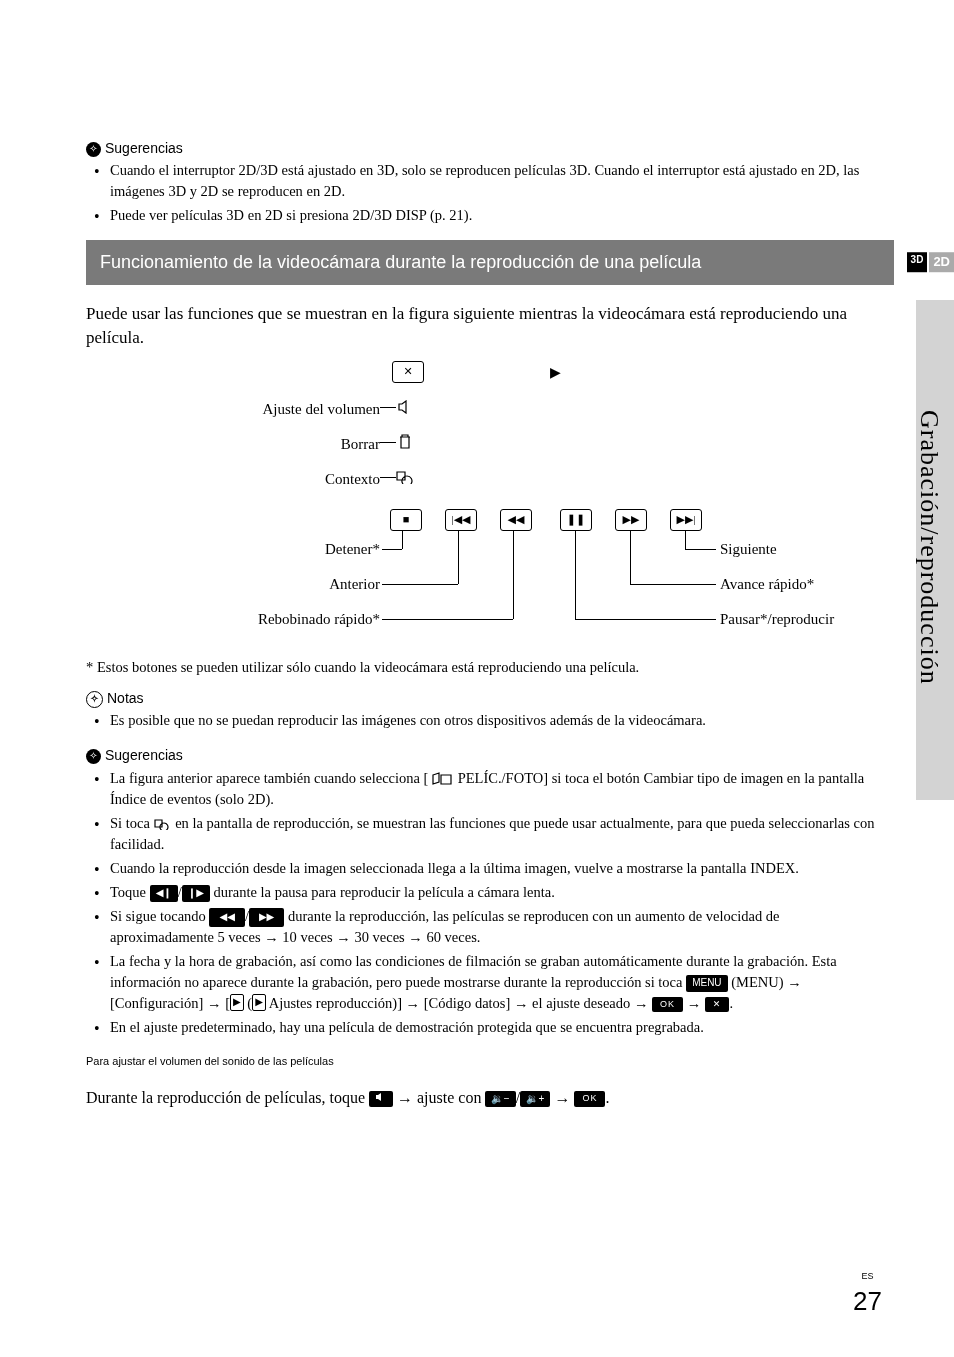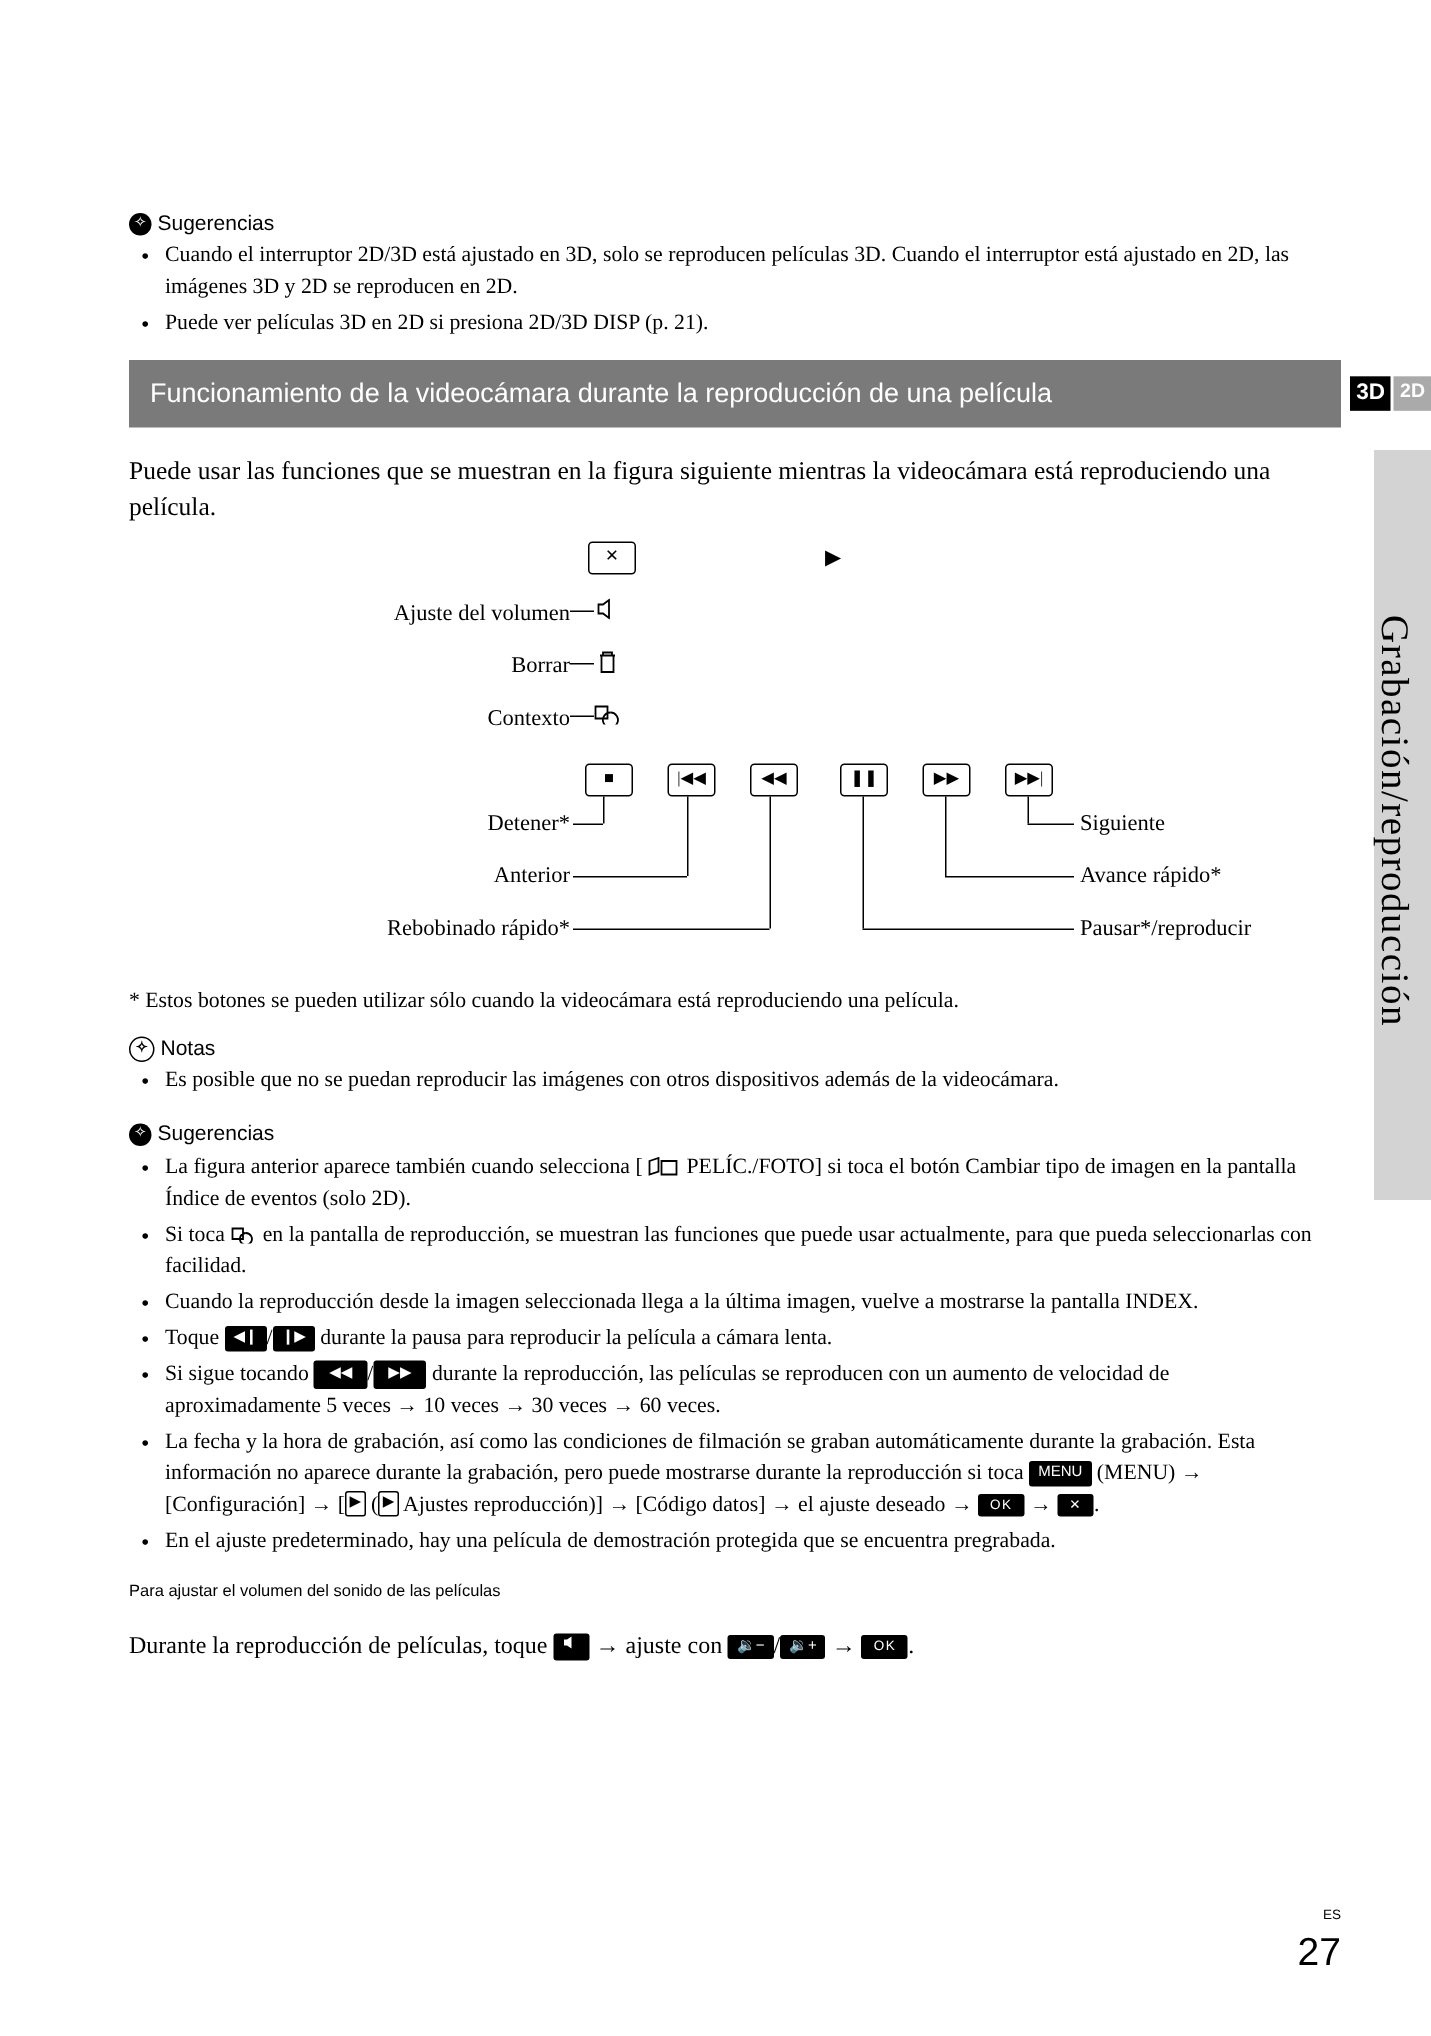--- a/index.html
+++ b/index.html
@@ -103,21 +103,21 @@
     top: 50%;
     transform: translateY(-50%);
     display: flex;
     gap: 2px;
   }
   .badge-3d {
     background: #000;
     color: #fff;
     font-family: Arial, sans-serif;
     font-weight: bold;
-    font-size: 15px;
+    font-size: 10px;
     padding: 1px 4px;
   }
   .badge-2d {
     background: #aaa;
     color: #fff;
     font-family: Arial, sans-serif;
     font-weight: bold;
     font-size: 13px;
     padding: 1px 4px;
   }
@@ -185,23 +185,23 @@
     border-radius: 2px;
     vertical-align: text-bottom;
   }
   .subhead {
     font-family: Arial, Helvetica, sans-serif;
     font-size: 11px;
     margin: 16px 0 6px 0;
   }
   .page-num {
     position: absolute;
-    right: 60px;
+    right: 72px;
     bottom: 36px;
-    text-align: right;
+    text-align: center;
   }
   .page-num .es {
     font-size: 9px;
     font-family: Arial, sans-serif;
     display: block;
   }
   .page-num .num {
     font-size: 26px;
     font-family: Arial, sans-serif;
   }

